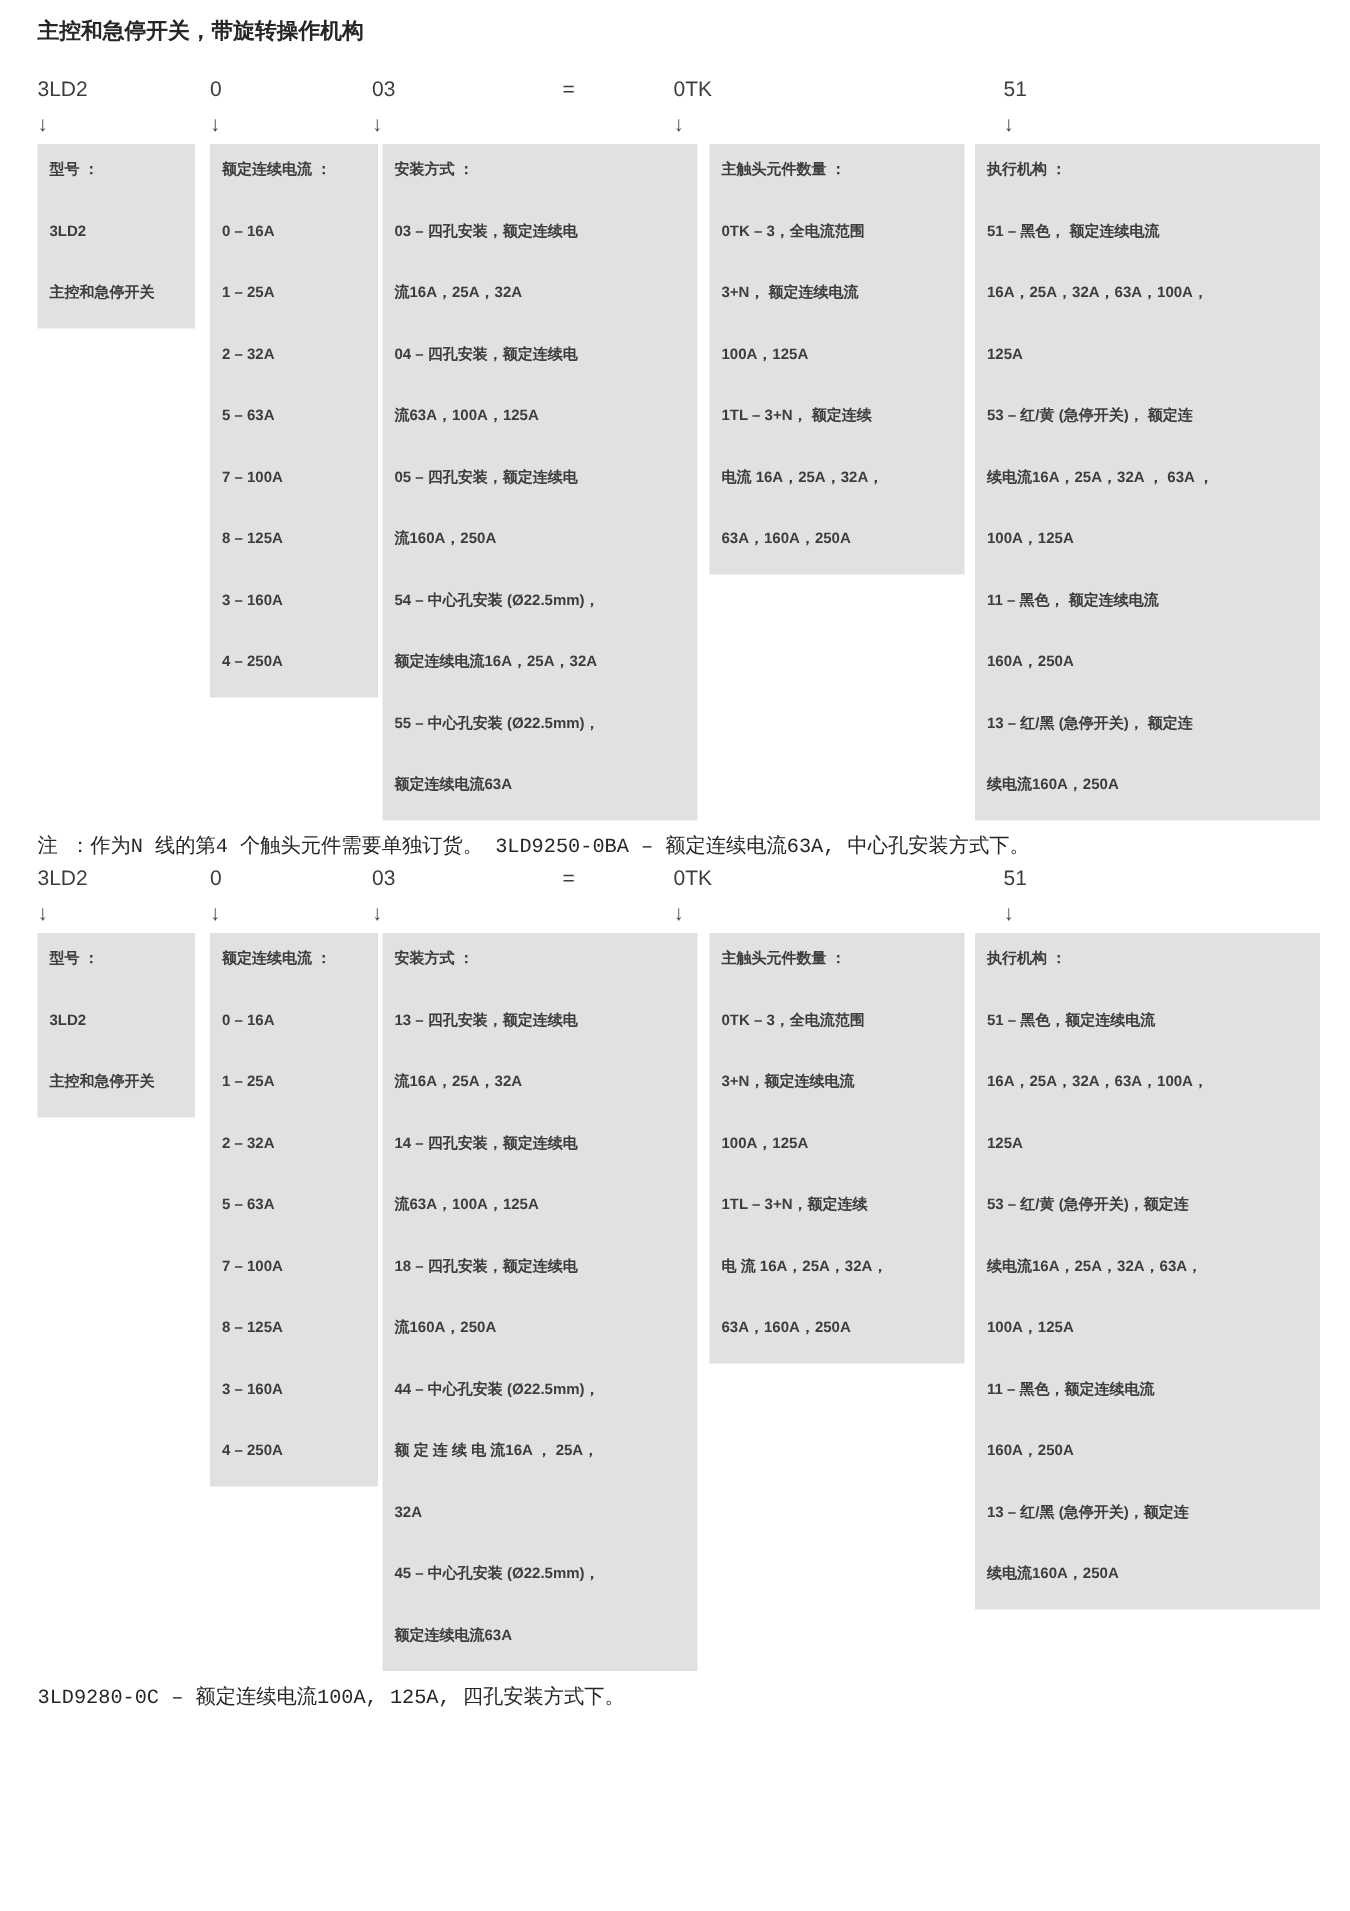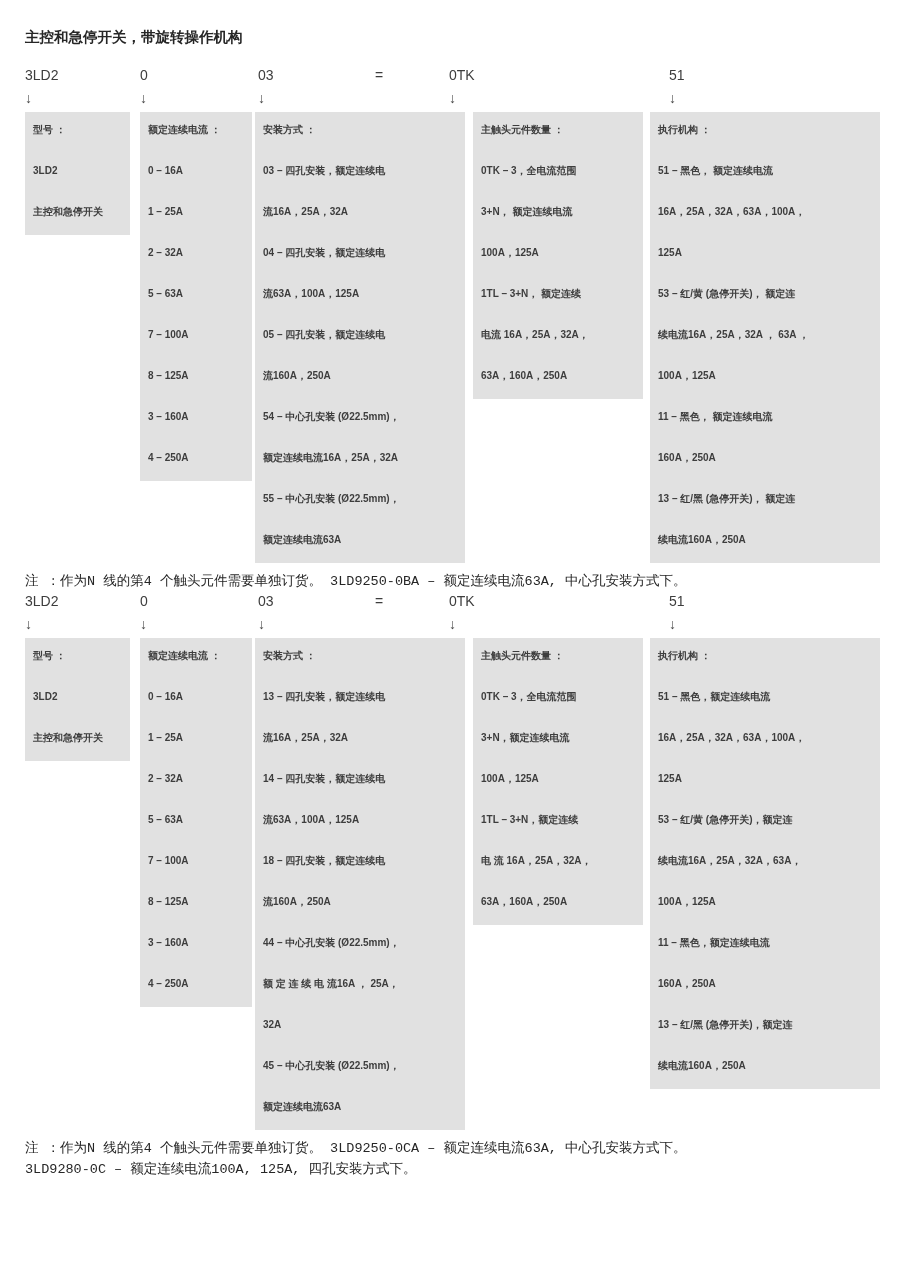--- a/index.html
+++ b/index.html
@@ -9,42 +9,42 @@
   }
   body {
     width: 900px;
     font-family: "Liberation Sans", "DejaVu Sans", sans-serif;
     color: var(--text_color, #3d3d3d);
   }
   .page {
     box-sizing: border-box;
     width: 900px;
     min-height: 1274px;
-    padding: 28px 20px 18px 25px;
+    padding: 12px 20px 18px 25px;
     background: var(--background, #ffffff);
   }
   .section { margin: 0; }
   .title {
     font-size: 14.5px;
     font-weight: bold;
     color: var(--title_color, #222222);
     line-height: 18px;
     margin: 0 0 20px 0;
   }
   .section + .section .title { margin-top: 18px; }
   .code-row {
     position: relative;
     height: 46px;
     font-size: 14px;
     color: var(--text_color, #3d3d3d);
   }
   .code-part { position: absolute; top: 0; }
   .pos-0 { left: 0px; }
   .pos-1 { left: 115px; }
-  .pos-2 { left: 233px; }
+  .pos-2 { left: 223px; }
   .pos-3 { left: 350px; }
   .pos-4 { left: 424px; }
   .pos-5 { left: 644px; }
   .code-text { line-height: 18px; }
   .code-arrow { line-height: 18px; margin-top: 5px; color: #4a4a4a; }
   .columns {
     display: flex;
     align-items: flex-start;
   }
   .col {
@@ -238,17 +238,16 @@
           <div class="line">53 – 红/黄 (急停开关)，额定连</div>
           <div class="line">续电流16A，25A，32A，63A，</div>
           <div class="line">100A，125A</div>
           <div class="line">11 – 黑色，额定连续电流</div>
           <div class="line">160A，250A</div>
           <div class="line">13 – 红/黑 (急停开关)，额定连</div>
           <div class="line">续电流160A，250A</div>
         </div>
       </div>
       <div class="notes">
-        <div class="note">注 ：作为N 线的第4 个触头元件需要单独订货。  3LD9250-0CA – 额定连续电流63A, 中心孔安装方式下。</div>
         <div class="note">3LD9280-0C – 额定连续电流100A, 125A, 四孔安装方式下。</div>
       </div>
     </section>
   </div>
 
 </body></html>

